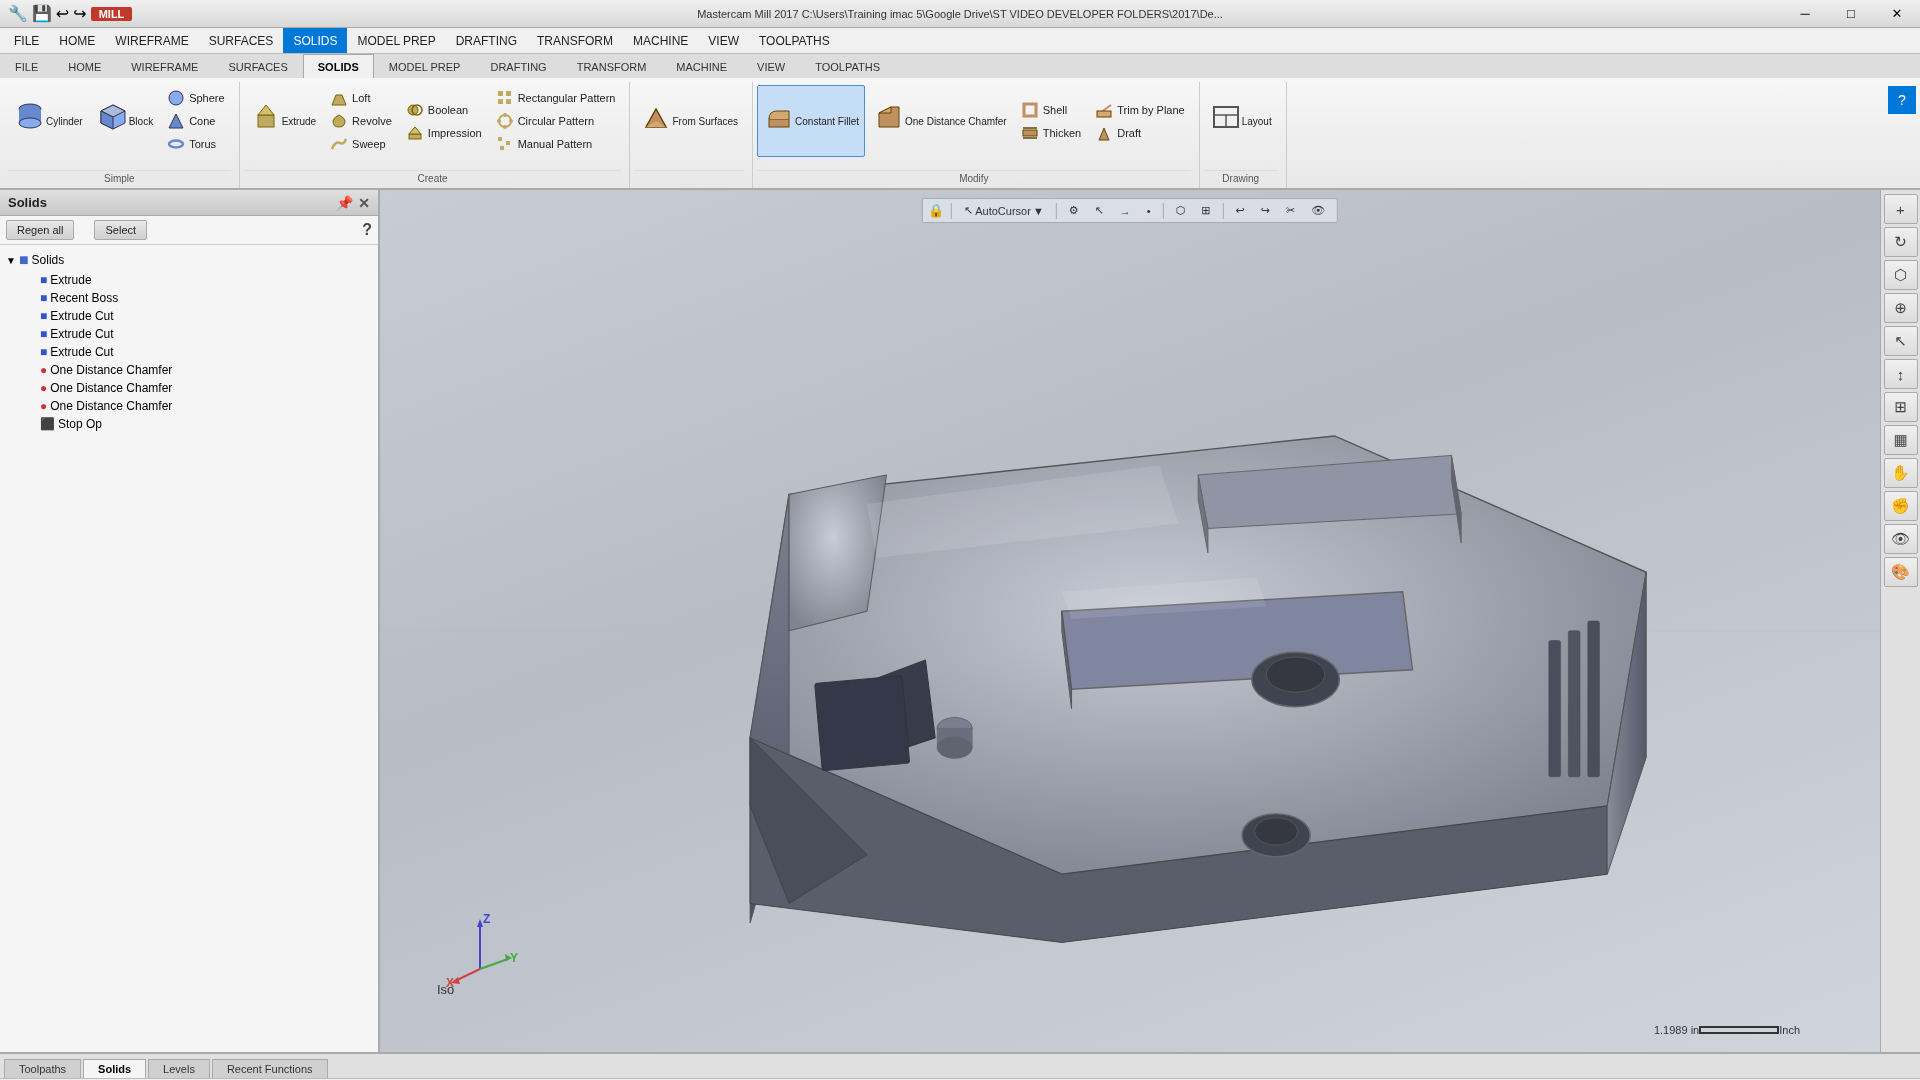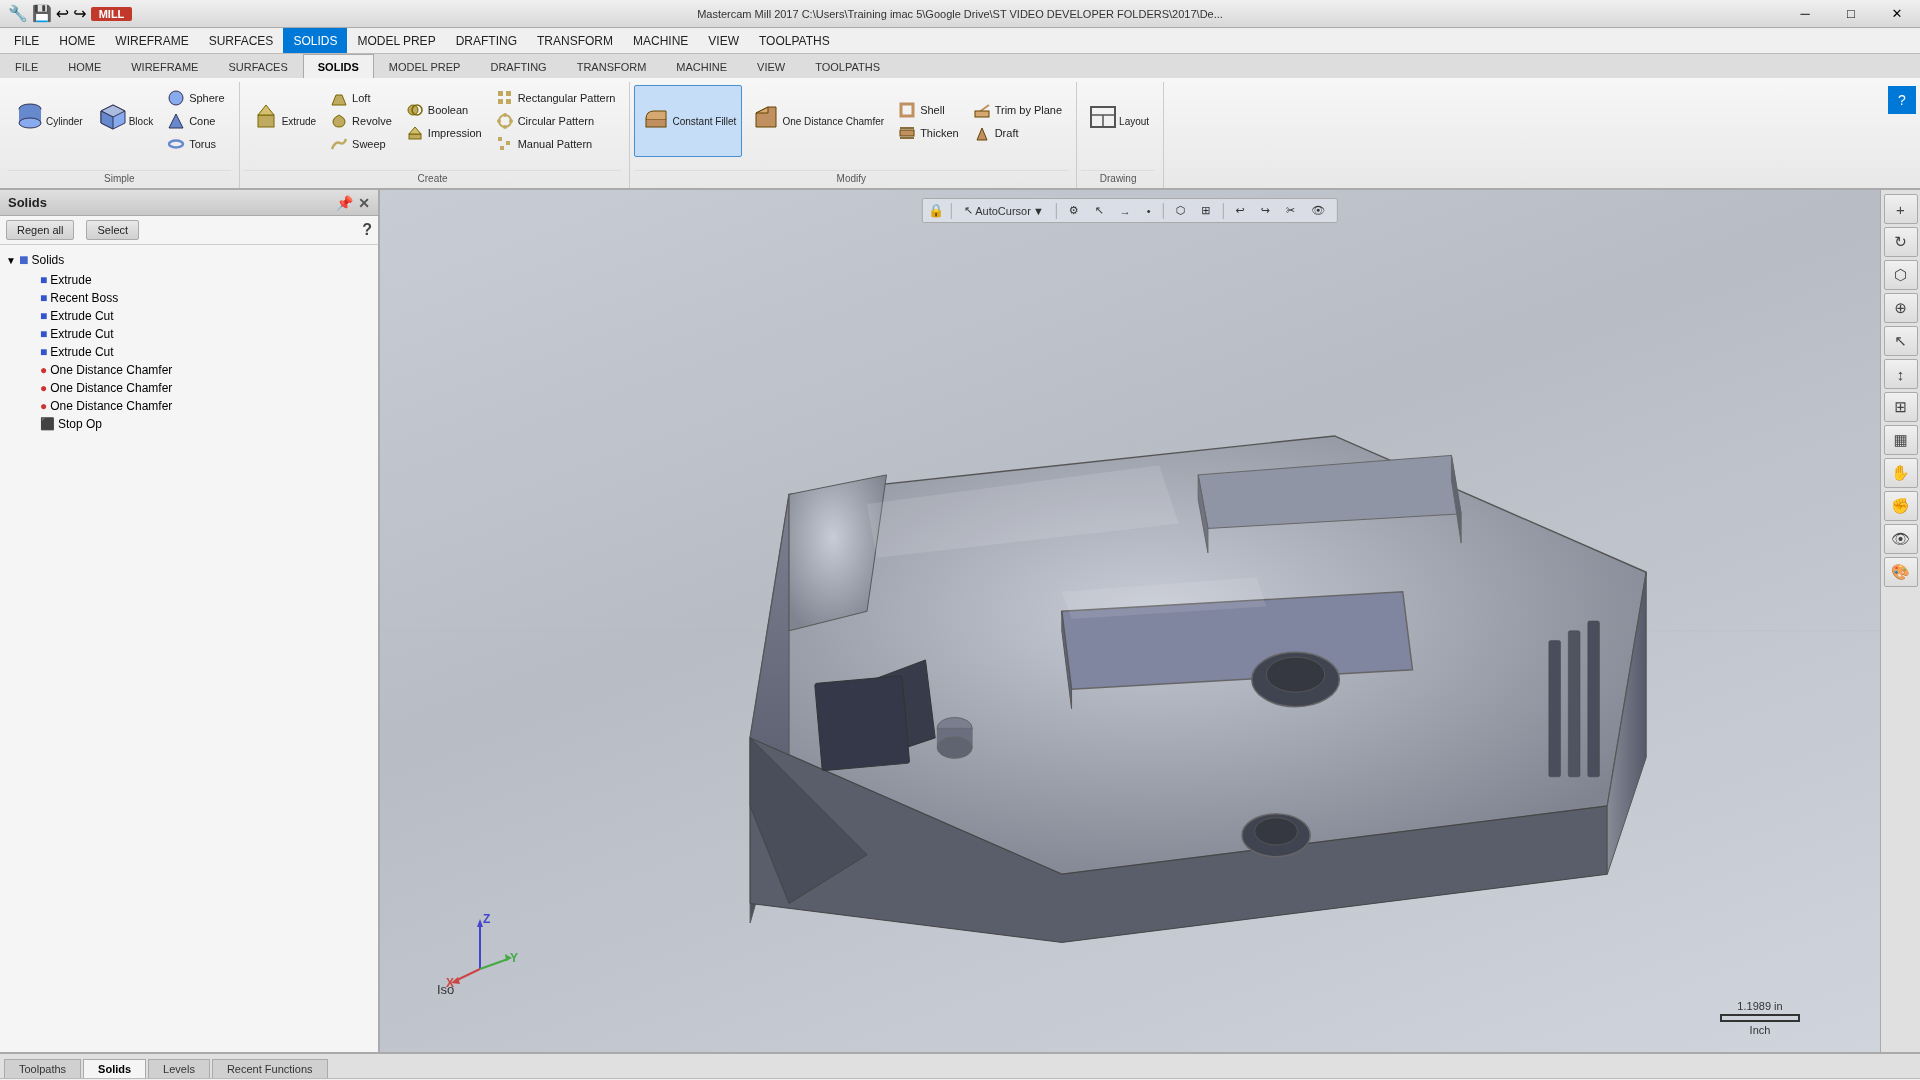--- a/index.html
+++ b/index.html
@@ -168,21 +168,21 @@
       border-bottom: 1px solid #aaa;
       justify-content: space-between;
     }
     #panel-titlebar .panel-controls { display: flex; gap: 4px; }
     #panel-titlebar .panel-controls span { cursor: pointer; font-size: 14px; color: #555; }
 
     #panel-toolbar {
       display: flex;
       align-items: center;
       padding: 4px 6px;
-      gap: 12px;
+      gap: 20px;
       border-bottom: 1px solid #ccc;
     }
     .panel-btn {
       padding: 3px 10px;
       background: linear-gradient(to bottom, #e8e8e8, #d0d0d0);
       border: 1px solid #aaa;
       border-radius: 2px;
       cursor: pointer;
       font-size: 11px;
       color: #222;
@@ -250,21 +250,20 @@
       font-size: 13px;
       color: #333;
     }
 
     
     #scale-bar {
       position: absolute;
       bottom: 16px;
       right: 80px;
       display: flex;
-      flex-direction: column;
       align-items: center;
       font-size: 11px;
       color: #333;
     }
 
     
     #right-tools {
       width: 40px;
       background: #e0e0e0;
       border-left: 1px solid #aaa;
@@ -495,20 +494,34 @@
                 <rect x="10" y="6" width="4" height="4" fill="#c0aa60"></rect>
                 <rect x="4" y="11" width="4" height="4" fill="#c0aa60"></rect>
               </svg>
             <span>Manual Pattern</span>
           </div>
         </div>
       </div>
       <div class="ribbon-group-label">Create</div>
     </div>
 
+    <div class="ribbon-group">
+      <div class="ribbon-group-items">
+        <div class="ribbon-btn">
+          <div class="icon">
+            <svg width="32" height="32" viewBox="0 0 32 32">
+                <polygon points="6,26 16,8 26,26" fill="#c09060" stroke="#664400" stroke-width="1.5"></polygon>
+                <polygon points="6,26 16,20 26,26 16,26" fill="#d4a870" stroke="none"></polygon>
+              </svg>
+          </div>
+          <span>From Surfaces</span>
+        </div>
+      </div>
+      <div class="ribbon-group-label">&nbsp;</div>
+    </div>
 
     <div class="ribbon-group">
       <div class="ribbon-group-items">
         <div class="ribbon-btn hovered">
           <div class="icon">
             <svg width="32" height="32" viewBox="0 0 32 32">
                 <rect x="6" y="18" width="20" height="8" fill="#c09060" stroke="#664400"></rect>
                 <path d="M6,18 Q6,10 14,10 L26,10 L26,18" fill="#d4a870" stroke="#664400"></path>
               </svg>
           </div>

